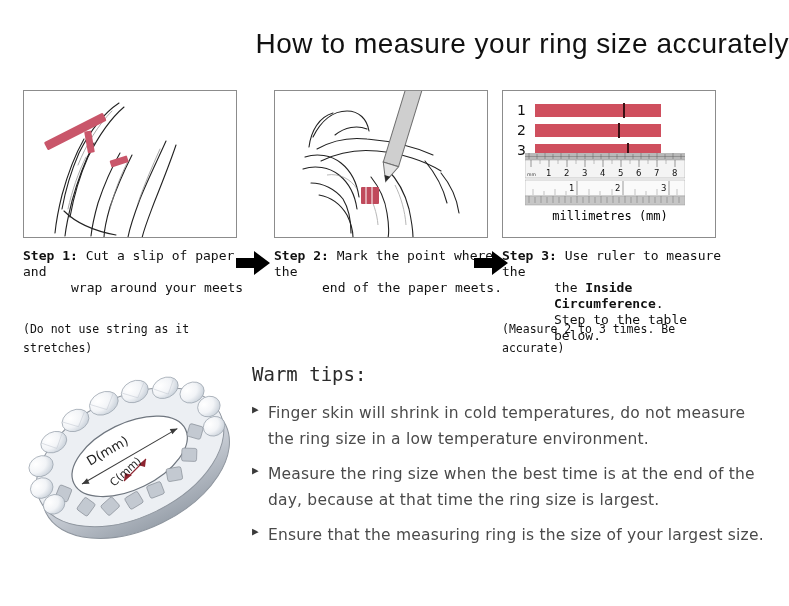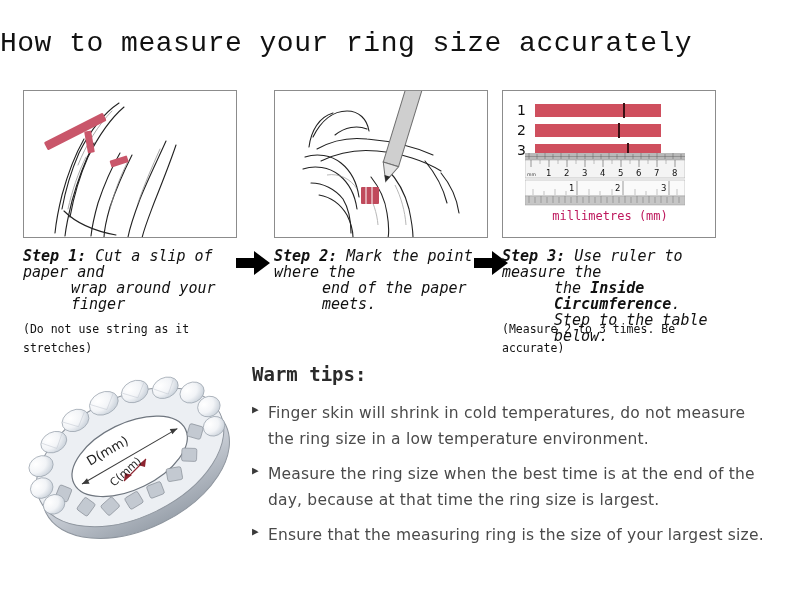--- a/index.html
+++ b/index.html
@@ -1,22 +1,22 @@
 <!DOCTYPE html>
 <html><head>
 <meta charset="utf-8">
 <style>
   html,body{margin:0;padding:0;background:#ffffff;}
   body{width:789px;height:606px;position:relative;overflow:hidden;
        font-family:"DejaVu Sans Mono",monospace;color:#1a1a1a;}
 
   
   #page-title{
-    position:absolute;left:0;top:28px;width:789px;text-align:left;
-    font-family:Liberation Mono, monospace;
+    position:absolute;left:0;top:28px;width:789px;text-align:right;
+    font-family:Liberation Sans, sans-serif;
     font-size:28px;font-weight:400;letter-spacing:0.5px;color:#111;
     white-space:nowrap;
   }
 
   
   #steps-row{position:absolute;left:0;top:90px;width:789px;height:245px;}
   .step-col{position:absolute;top:0;width:216px;}
   .step-col.c1{left:23px;}
   .step-col.c2{left:264px;margin-left:10px;}
   .step-col.c3{left:502px;}
@@ -29,21 +29,21 @@
 
   .arrow{
     position:absolute;top:160px;width:34px;height:26px;
   }
   .arrow.a1{left:236px;}
   .arrow.a2{left:474px;}
 
   .step-caption{
     position:absolute;top:158px;width:232px;
     font-family:"DejaVu Sans Mono",monospace;
-    font-size:15px;line-height:16px;color:#111;font-style:italic;
+    font-size:13px;line-height:16px;color:#111;
   }
   .step-caption b{font-weight:700;}
   .step-caption .ind{display:block;padding-left:48px;}
   .step-caption .ind2{display:block;padding-left:52px;}
   .step-note{
     position:absolute;width:240px;
     font-family:"DejaVu Sans Mono",monospace;
     font-size:11.5px;line-height:19px;color:#111;
   }
 
@@ -61,29 +61,29 @@
     background:#cf4f5e;
   }
   .strip .mark{
     position:absolute;top:-1px;height:15px;width:2px;background:#3a1014;
   }
   .ruler{
     position:absolute;left:22px;top:62px;width:160px;height:54px;
   }
   .mm-label{
     position:absolute;left:0;top:118px;width:214px;text-align:center;
-    font-family:"DejaVu Sans Mono",monospace;font-size:12px;color:#be185d;
+    font-family:"DejaVu Sans Mono",monospace;font-size:12px;color:#000000;
   }
 
   
   #ring-figure{position:absolute;left:18px;top:352px;width:226px;height:214px;}
   #warm-tips{position:absolute;left:252px;top:362px;width:520px;}
   #tips-heading{
     font-family:"DejaVu Sans Mono",monospace;
-    font-size:19px;line-height:24px;color:#2b2b2b;margin-bottom:14px;font-weight:bold;
+    font-size:19px;line-height:24px;color:#2b2b2b;margin-bottom:14px;
   }
   .tip{position:relative;display:flex;margin-bottom:9px;}
   .tip-bullet{
     width:16px;flex:0 0 16px;padding-top:4px;color:#3a3a3a;font-size:11px;
     line-height:11px;
   }
   .tip-text{
     flex:1;
     font-family:"DejaVu Sans",sans-serif;
     font-size:15.5px;line-height:26px;color:#4a4a4a;letter-spacing:0.2px;
@@ -118,21 +118,21 @@
         </g>
 
         <rect x="18" y="36" width="66" height="9" rx="1.5" fill="#c9566a" transform="rotate(-27 51 40)"></rect>
         <rect x="62" y="40" width="7" height="22" rx="1" fill="#c9566a" transform="rotate(-10 65 51)"></rect>
         <rect x="86" y="67" width="18" height="7" rx="1" fill="#c9566a" transform="rotate(-18 95 70)"></rect>
       </svg>
     </div>
     <div class="step-caption">
       <span><b>Step 1:</b>
       <span>Cut a slip of paper and</span></span>
-      <span class="ind">wrap around your finger</span>
+      <span class="ind">wrap around your meets</span>
     </div>
     <div class="step-note" style="top:230px;left:0;">(Do not use string as it stretches)</div>
   </div>
 
   <svg class="arrow a1" viewBox="0 0 34 26">
     <path d="M0 8 H18 V1 L34 13 L18 25 V18 H0 Z" fill="#000"></path>
   </svg>
 
   <div class="step-col c2">
     <div class="step-figure">

